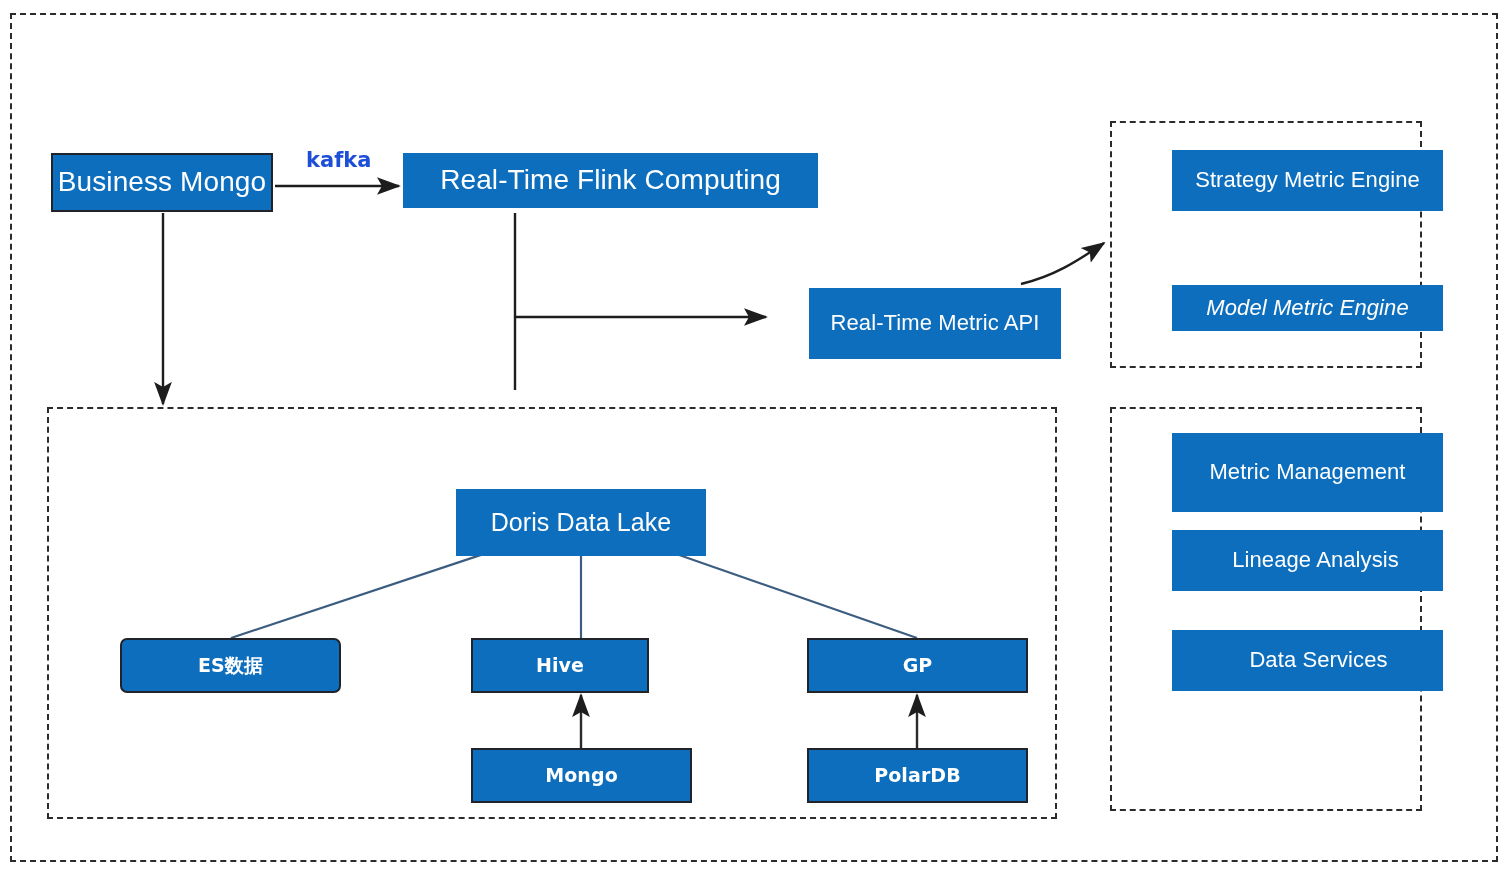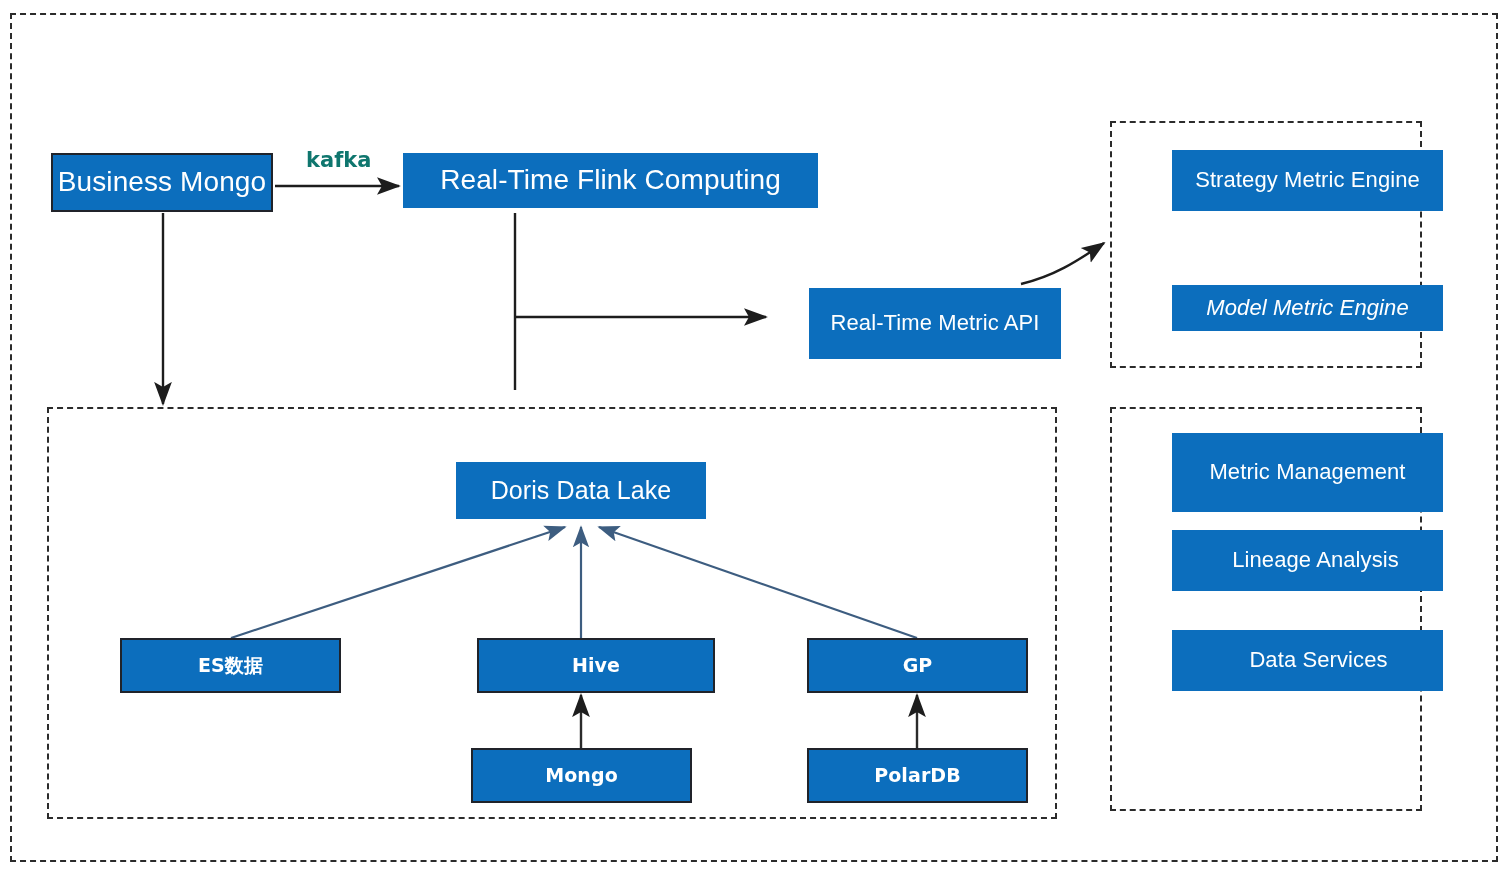--- a/index.html
+++ b/index.html
@@ -58,21 +58,21 @@
     top: 0;
     width: 1510px;
     height: 882px;
     pointer-events: none;
   }
   .edge-label {
     position: absolute;
     font-family: "DejaVu Sans", sans-serif;
     font-weight: 700;
     font-size: 21px;
-    color: #0f766e;
+    color: #1d4ed8;
     white-space: nowrap;
   }
 </style>
 </head>
 <body>
 
 <div id="canvas">
 
   <div class="dashed-group" style="left:10px; top:13px; width:1488px; height:849px;"></div>
 
@@ -117,25 +117,25 @@
   <div class="node bordered fs-xl" style="left:51px; top:153px; width:222px; height:59px;">Business Mongo</div>
 
   <div class="node fs-xl" style="left:403px; top:153px; width:415px; height:55px;">Real-Time Flink Computing</div>
 
   <div class="node fs-md" style="left:769px; top:288px; width:252px; height:71px;">Real-Time Metric API</div>
 
   <div class="node fs-md" style="left:1132px; top:150px; width:271px; height:61px;">Strategy Metric Engine</div>
 
   <div class="node fs-md" style="left:1132px; top:285px; width:271px; height:46px;font-style:italic;">Model Metric Engine</div>
 
-  <div class="node fs-lg" style="left:456px; top:462px; width:250px; height:57px;">Doris Data Lake</div>
+  <div class="node fs-lg" style="left:456px; top:489px; width:250px; height:67px;">Doris Data Lake</div>
 
-  <div class="node bordered dense" style="left:120px; top:638px; width:221px; height:55px;">ES数据</div>
+  <div class="node bordered dense" style="left:120px; top:638px; width:221px; height:55px;border-radius:7px;">ES数据</div>
 
-  <div class="node bordered dense" style="left:471px; top:638px; width:238px; height:55px;margin-left:6px;">Hive</div>
+  <div class="node bordered dense" style="left:471px; top:638px; width:178px; height:55px;">Hive</div>
 
   <div class="node bordered dense" style="left:807px; top:638px; width:221px; height:55px;">GP</div>
 
   <div class="node bordered dense" style="left:471px; top:748px; width:221px; height:55px;">Mongo</div>
 
   <div class="node bordered dense" style="left:807px; top:748px; width:221px; height:55px;">PolarDB</div>
 
   <div class="node fs-md" style="left:1132px; top:433px; width:271px; height:79px;">Metric Management</div>
 
   <div class="node fs-md" style="left:1132px; top:530px; width:271px; height:61px;padding-left:16px;">Lineage Analysis</div>

